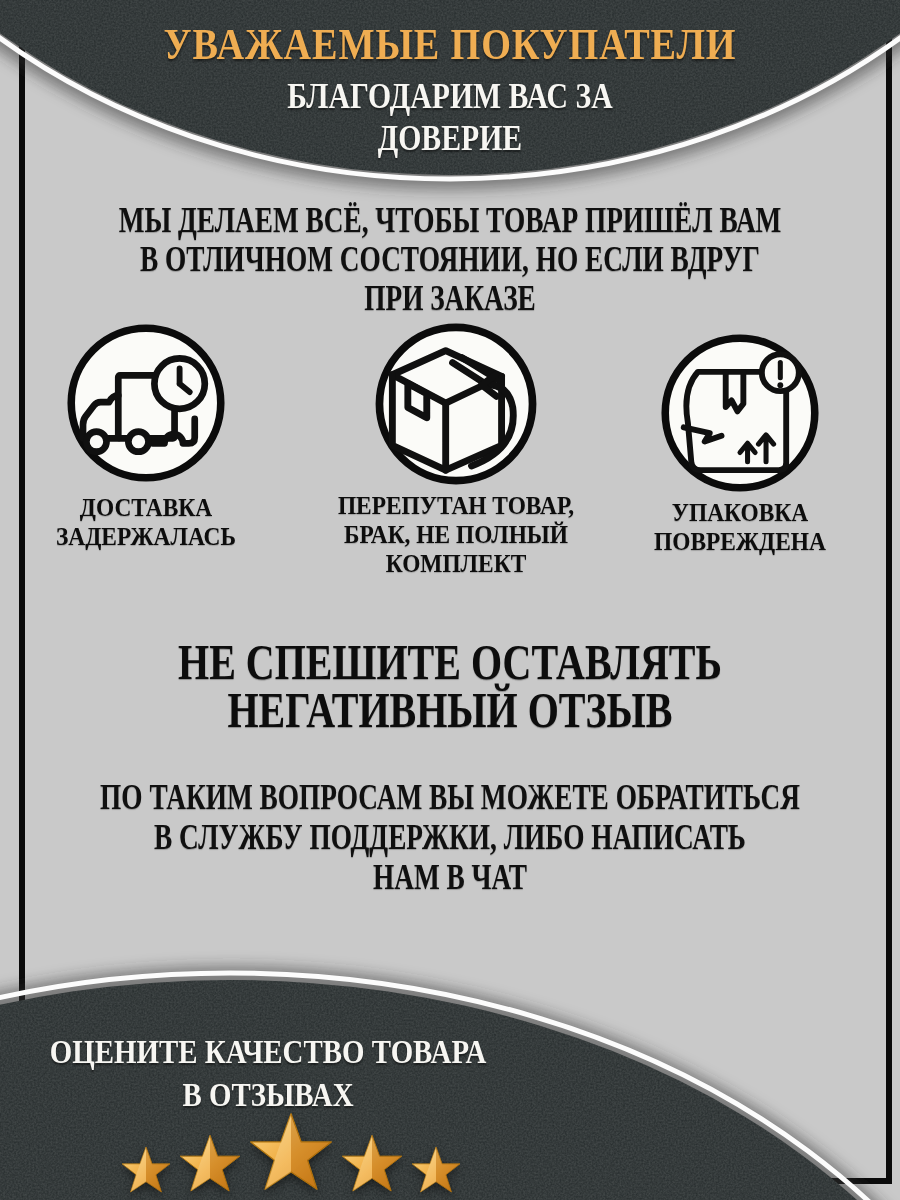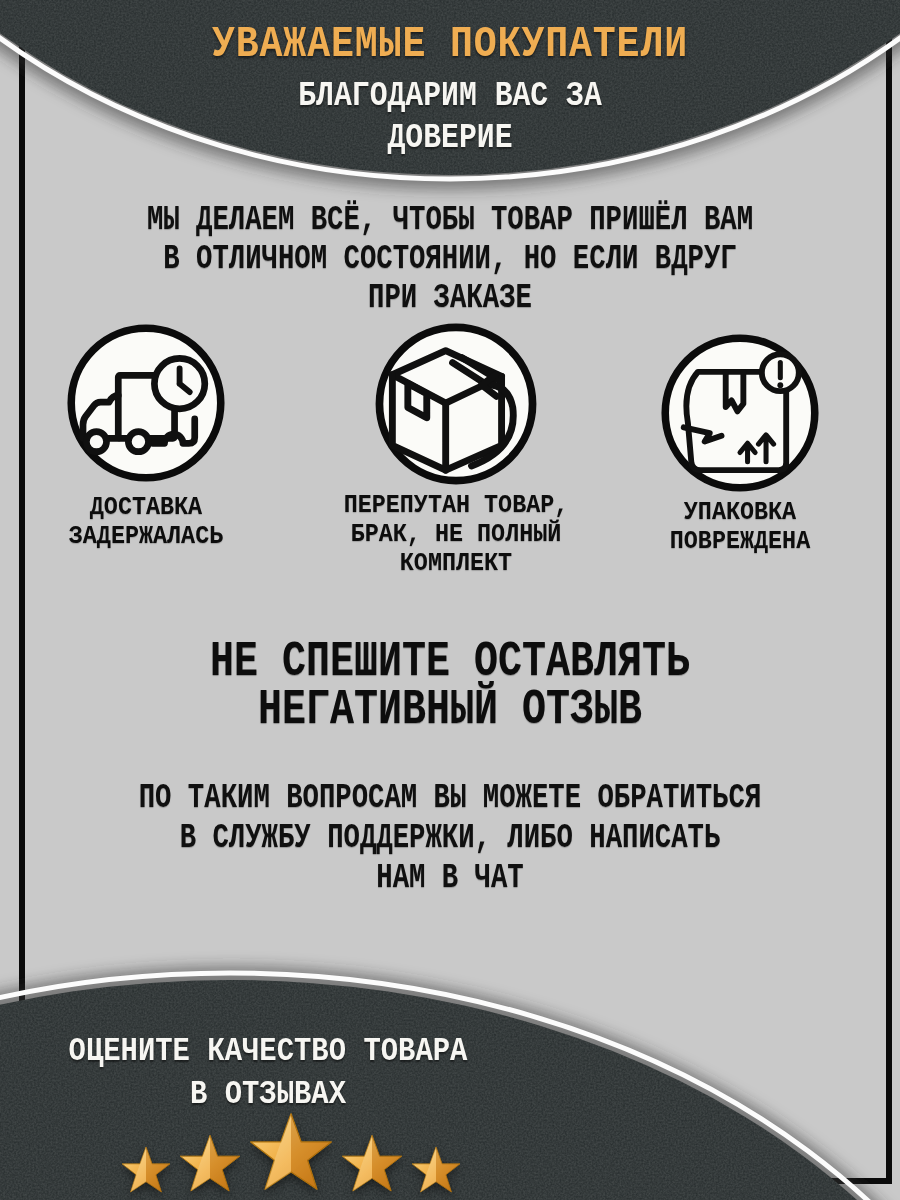--- a/index.html
+++ b/index.html
@@ -1,17 +1,17 @@
 <!DOCTYPE html>
 <html><head>
 <meta charset="utf-8">
 <style>
   html,body{margin:0;padding:0;background:#c9c9c9;}
   .poster{position:relative;width:900px;height:1200px;background:#c9c9c9;overflow:hidden;
-          font-family:Liberation Mono, monospace;font-weight:bold;}
+          font-family:Liberation Serif, serif;font-weight:bold;}
   .abs{position:absolute;}
   .tc{text-align:center;}
   .cx85{transform:scaleX(.85);}
   .cx80{transform:scaleX(.80);}
   .cx78{transform:scaleX(.78);}
   .cx90{transform:scaleX(.90);}
   .title{left:0;top:22px;width:900px;font-size:45px;line-height:1;color:#efad52;
          letter-spacing:1px;text-shadow:0 2px 3px rgba(0,0,0,.55);}
   .sub{left:0;width:900px;font-size:35px;line-height:1;color:#f7f6f2;text-shadow:0 2px 2px rgba(0,0,0,.5);}
   .sub1{top:79px;} .sub2{top:121px;}

